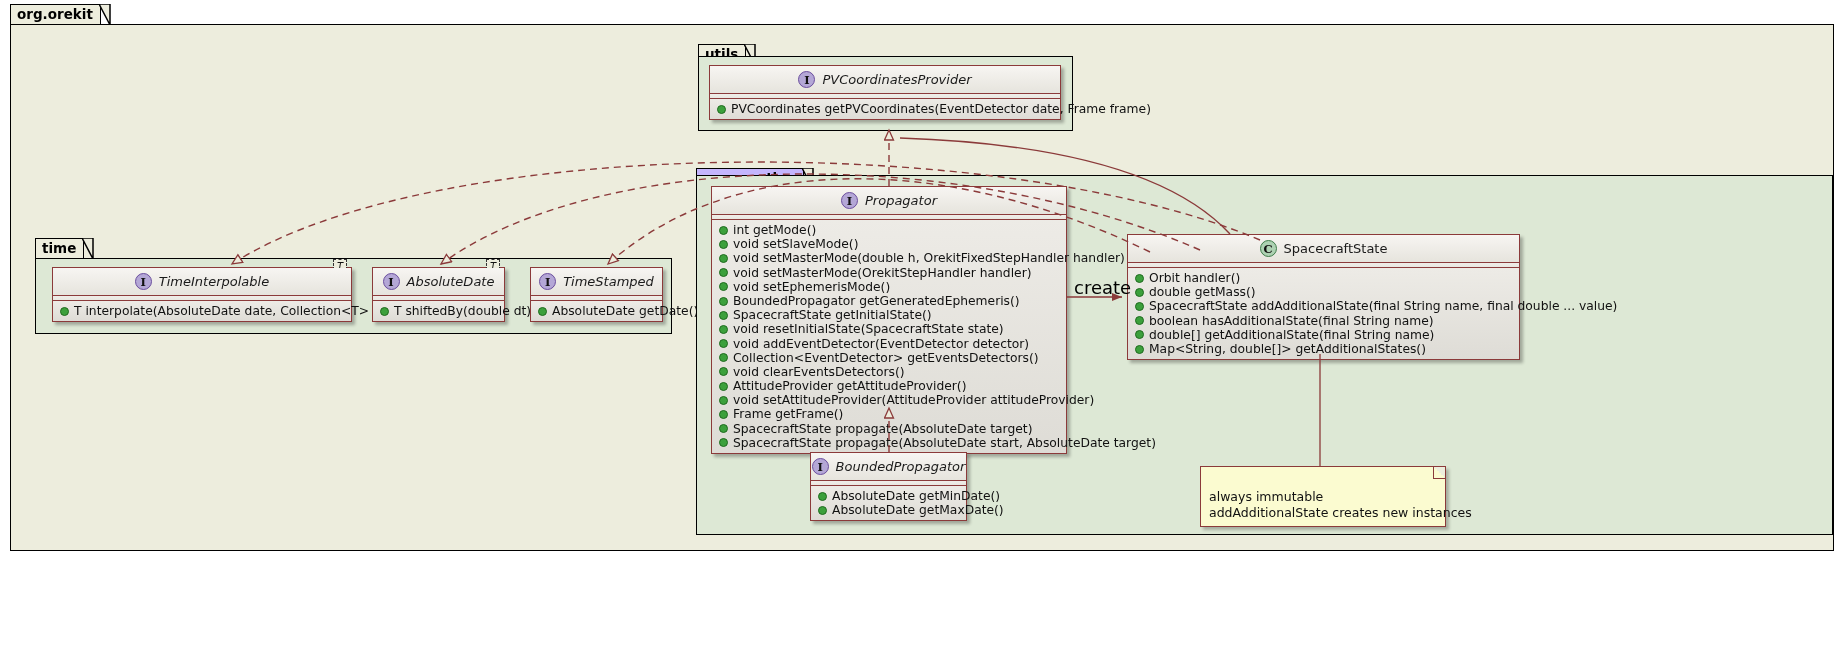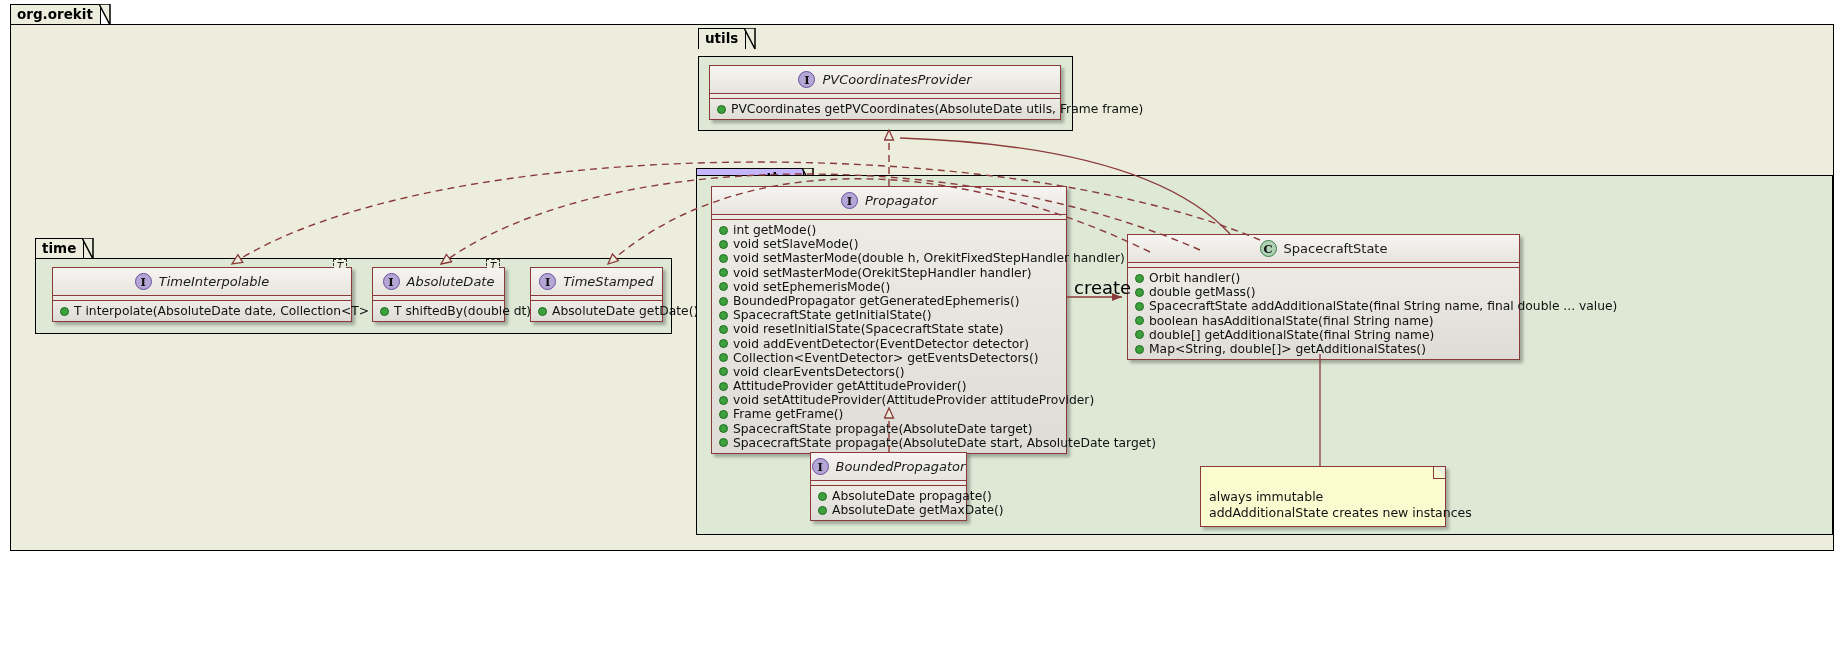--- a/index.html
+++ b/index.html
@@ -201,40 +201,40 @@
   <div class="pkg-tab" style="left:10px; top:4px; background:#EDEDDD;">
     <span>org.orekit</span>
     <span class="fold">
       <svg width="12" height="22" viewBox="0 0 12 22">
           <path d="M0,0 L11,21 L11,0 Z" fill="#EDEDDD" stroke="#000" stroke-width="1.5"></path>
         </svg>
     </span>
   </div>
   <div class="pkg pkg-outer" style="left:10px; top:24px; width:1824px; height:527px;"></div>
 
-  <div class="pkg-tab" style="left:698px; top:28px; background:#EDEDDD;">
+  <div class="pkg-tab" style="left:698px; top:44px; background:#EDEDDD;">
     <span>utils</span>
     <span class="fold">
       <svg width="12" height="22" viewBox="0 0 12 22">
           <path d="M0,0 L11,21 L11,0 Z" fill="#EDEDDD" stroke="#000" stroke-width="1.5"></path>
         </svg>
     </span>
   </div>
   <div class="pkg pkg-inner" style="left:698px; top:56px; width:375px; height:75px;"></div>
 
   <div class="uml" style="left:709px; top:65px; width:352px;">
     <div class="uml-title">
       <span class="stereo i">I</span>
       <span class="name">PVCoordinatesProvider</span>
     </div>
     <div class="uml-sep"></div>
     <div class="uml-members">
       <div class="member">
         <span class="dot"></span>
-        <span>PVCoordinates getPVCoordinates(AbsoluteDate utils, Frame frame)</span>
+        <span>PVCoordinates getPVCoordinates(EventDetector date, Frame frame)</span>
       </div>
     </div>
   </div>
 
   <div class="pkg-tab" style="left:35px; top:238px; background:#EDEDDD;">
     <span>time</span>
     <span class="fold">
       <svg width="12" height="22" viewBox="0 0 12 22">
           <path d="M0,0 L11,21 L11,0 Z" fill="#EDEDDD" stroke="#000" stroke-width="1.5"></path>
         </svg>
@@ -372,21 +372,21 @@
 
   <div class="uml" style="left:810px; top:452px; width:157px;">
     <div class="uml-title">
       <span class="stereo i">I</span>
       <span class="name">BoundedPropagator</span>
     </div>
     <div class="uml-sep"></div>
     <div class="uml-members">
       <div class="member">
           <span class="dot"></span>
-          <span>AbsoluteDate propagate()</span>
+          <span>AbsoluteDate getMinDate()</span>
         </div>
       <div class="member">
           <span class="dot"></span>
           <span>AbsoluteDate getMaxDate()</span>
         </div>
     </div>
   </div>
 
   <div class="uml" style="left:1127px; top:234px; width:393px;">
     <div class="uml-title cls">

